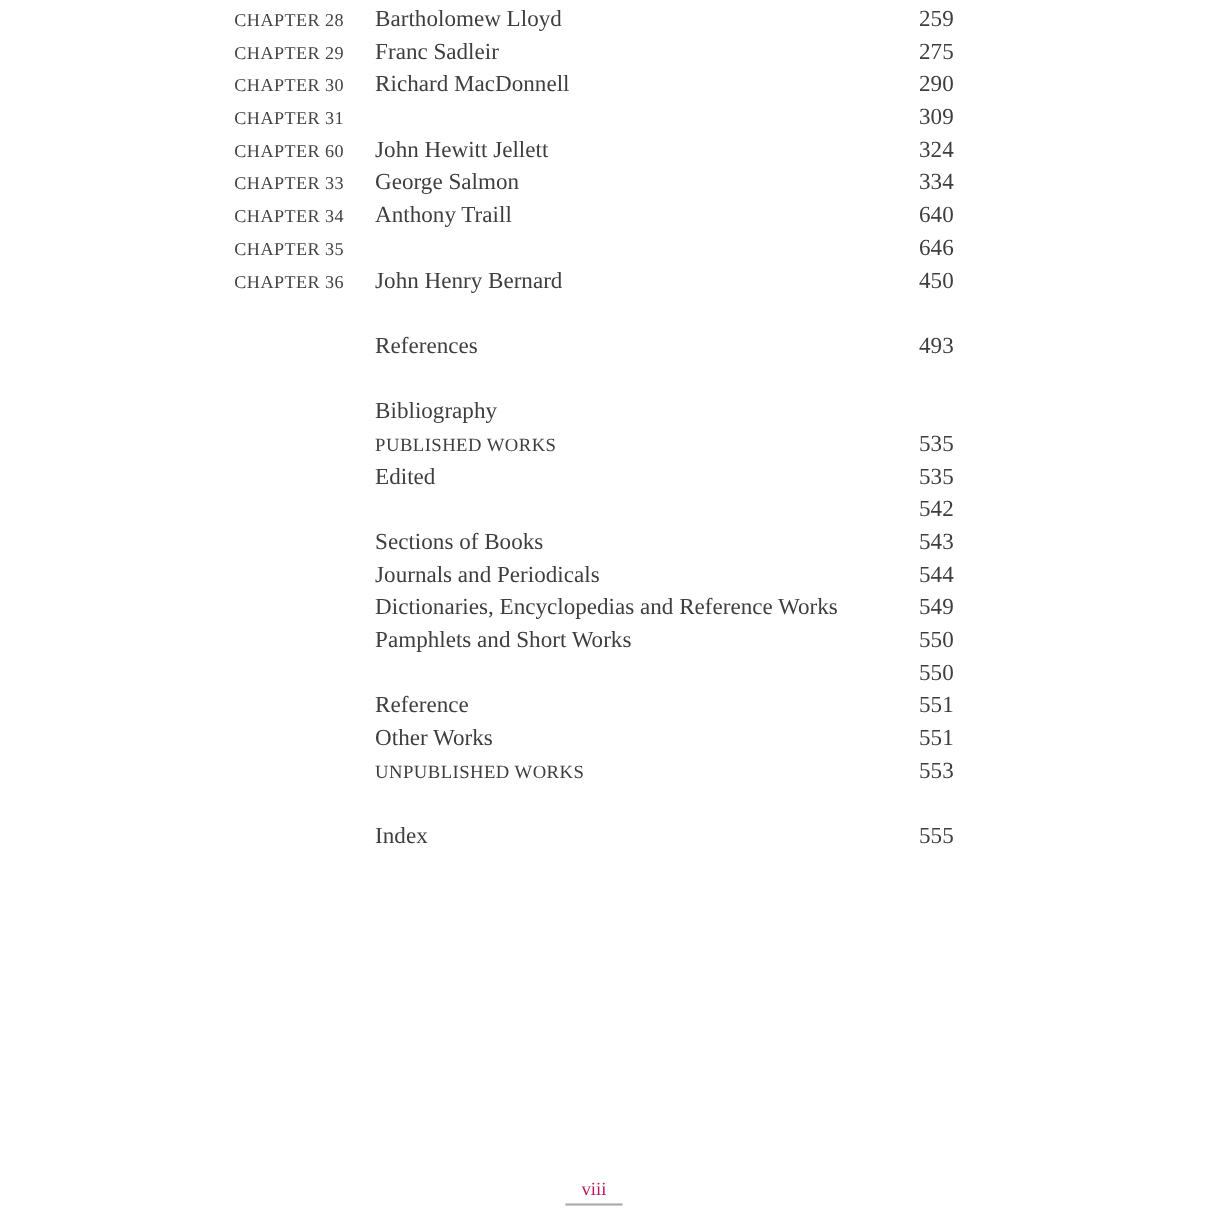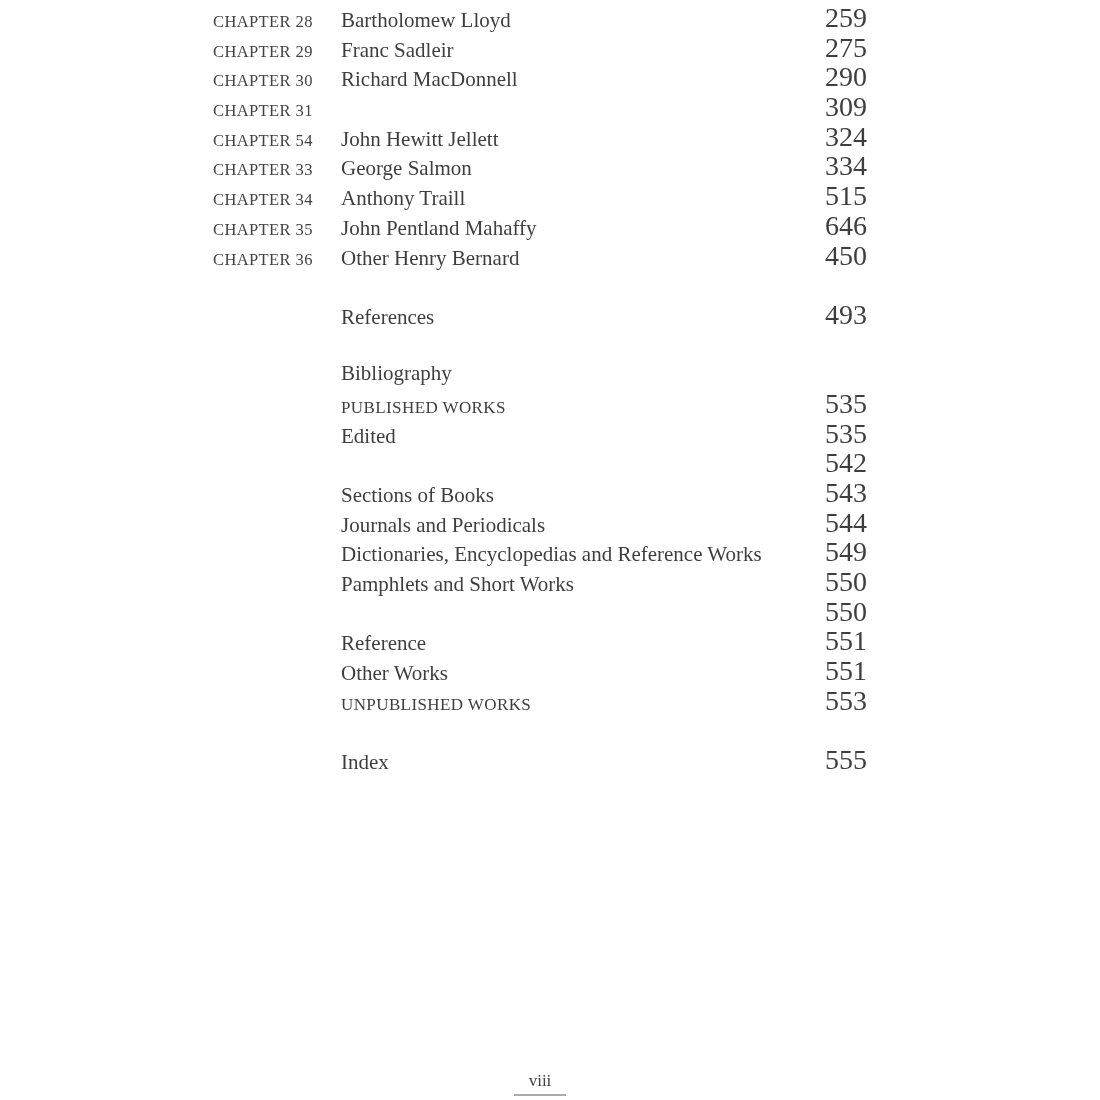--- a/index.html
+++ b/index.html
@@ -42,37 +42,37 @@
     grid-column: 2;
     font-size: 21px;
     white-space: nowrap;
   }
   .title.caps {
     font-size: 17px;
     letter-spacing: 0.4px;
   }
   .pagenum {
     grid-column: 3;
-    font-size: 28px;
+    font-size: 21px;
     text-align: right;
     font-family: Liberation Serif, serif;
   }
   .gap {
     height: 29.7px;
   }
   .footer {
     position: absolute;
     left: 540px;
     top: 1070px;
     transform: translateX(-50%);
     text-align: center;
   }
   .folio {
     font-size: 17px;
-    color: #404040;
+    color: #be185d;
     line-height: 22px;
   }
   .folio-rule {
     width: 52px;
     height: 2px;
     background: #ababab;
     margin: 2px auto 0 auto;
   }
 </style>
 </head>
@@ -95,42 +95,41 @@
       <div class="row">
         <span class="label">CHAPTER 30</span>
         <span class="title">Richard MacDonnell</span>
         <span class="pagenum">290</span>
       </div>
       <div class="row">
         <span class="label">CHAPTER 31</span>
         <span class="pagenum">309</span>
       </div>
       <div class="row">
-        <span class="label">CHAPTER 54</span>
+        <span class="label">CHAPTER 60</span>
         <span class="title">John Hewitt Jellett</span>
         <span class="pagenum">324</span>
       </div>
       <div class="row">
         <span class="label">CHAPTER 33</span>
         <span class="title">George Salmon</span>
         <span class="pagenum">334</span>
       </div>
       <div class="row">
         <span class="label">CHAPTER 34</span>
         <span class="title">Anthony Traill</span>
-        <span class="pagenum">515</span>
+        <span class="pagenum">640</span>
       </div>
       <div class="row">
         <span class="label">CHAPTER 35</span>
-        <span class="title">John Pentland Mahaffy</span>
         <span class="pagenum">646</span>
       </div>
       <div class="row">
         <span class="label">CHAPTER 36</span>
-        <span class="title">Other Henry Bernard</span>
+        <span class="title">John Henry Bernard</span>
         <span class="pagenum">450</span>
       </div>
     </section>
 
     <div class="gap"></div>
 
     <section>
       <div class="row">
         <span class="title">References</span>
         <span class="pagenum">493</span>

